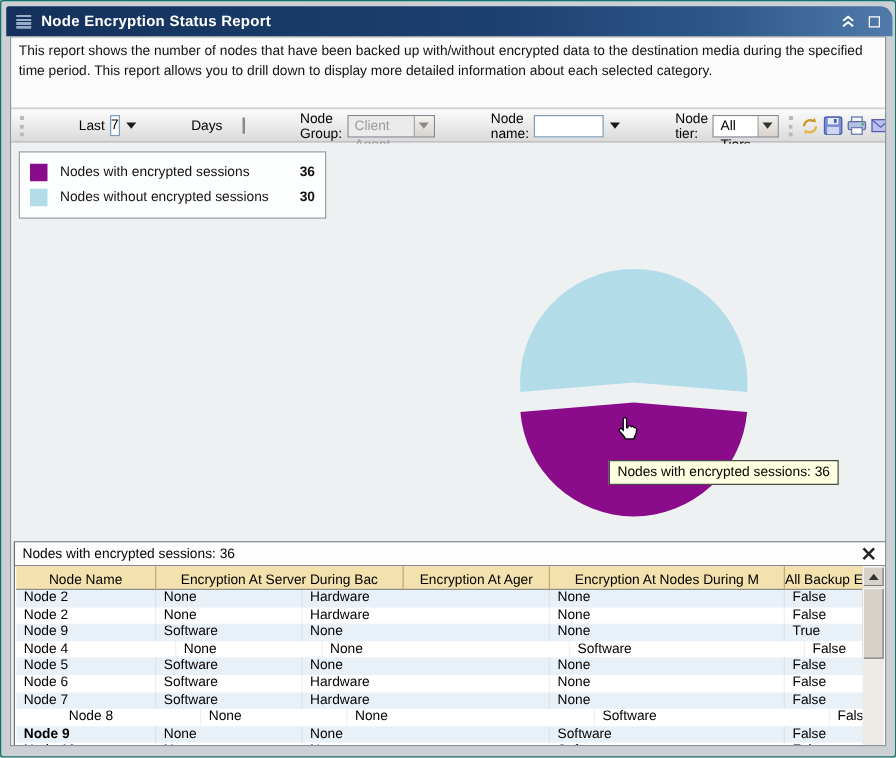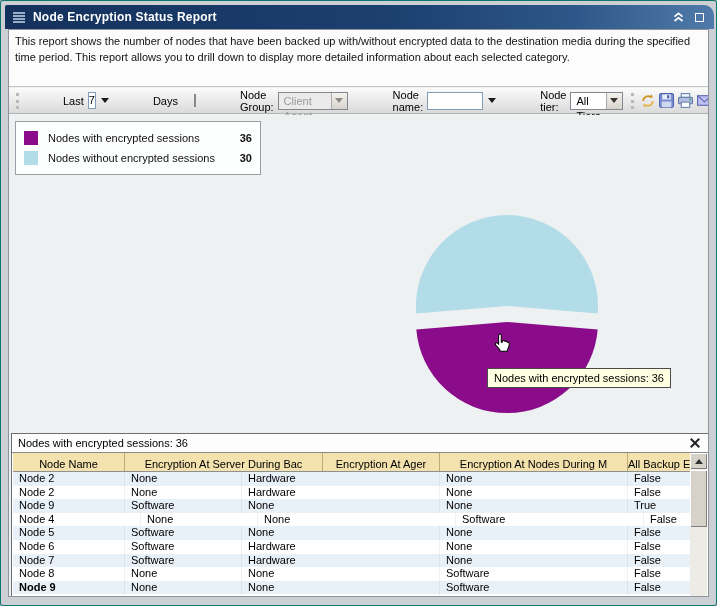--- a/index.html
+++ b/index.html
@@ -229,21 +229,21 @@
               <div class="td" style="width: 64px;">False</div>
             </div>
             <div class="tr stripe">
               <div class="td" style="width: 112px;">Node 7</div>
               <div class="td" style="width: 117px;">Software</div>
               <div class="td" style="width: 198px;">Hardware</div>
               <div class="td" style="width: 188px;">None</div>
               <div class="td" style="width: 64px;">False</div>
             </div>
             <div class="tr">
-              <div class="td" style="width: 112px;">Node 8</div>
+              <div class="td" style="width: 112px; margin-left: 36px;">Node 8</div>
               <div class="td" style="width: 117px;">None</div>
               <div class="td" style="width: 198px;">None</div>
               <div class="td" style="width: 188px;">Software</div>
               <div class="td" style="width: 64px;">False</div>
             </div>
             <div class="tr stripe">
               <div class="td" style="width: 112px; font-weight: bold;">Node 9</div>
               <div class="td" style="width: 117px;">None</div>
               <div class="td" style="width: 198px;">None</div>
               <div class="td" style="width: 188px;">Software</div>

